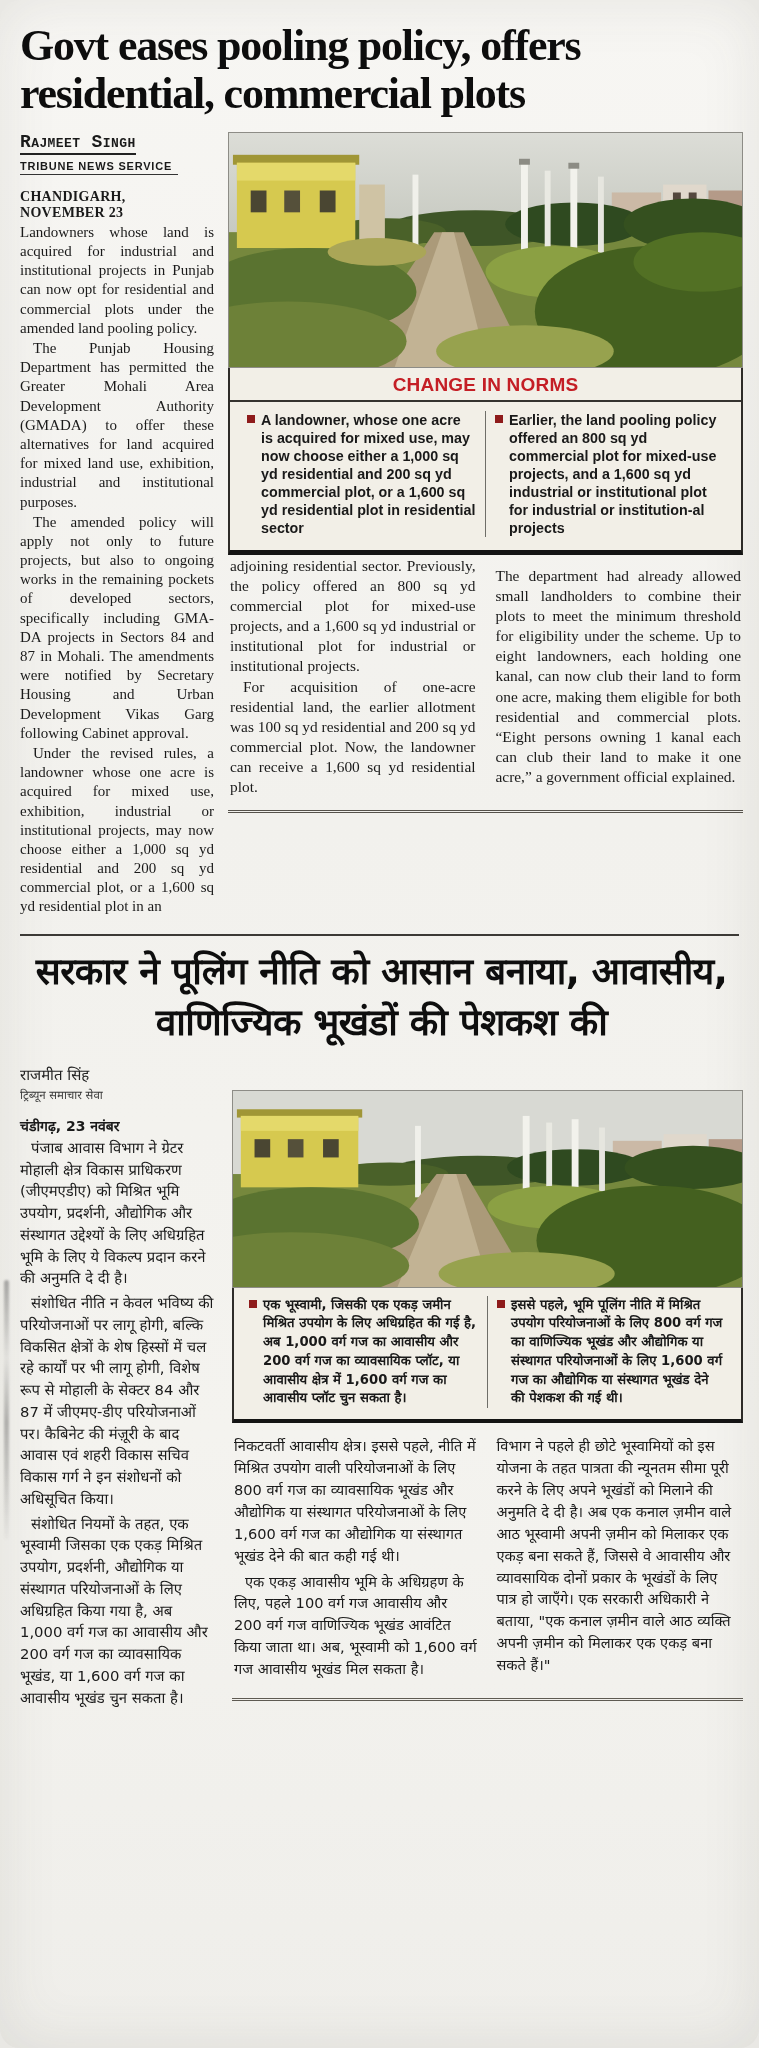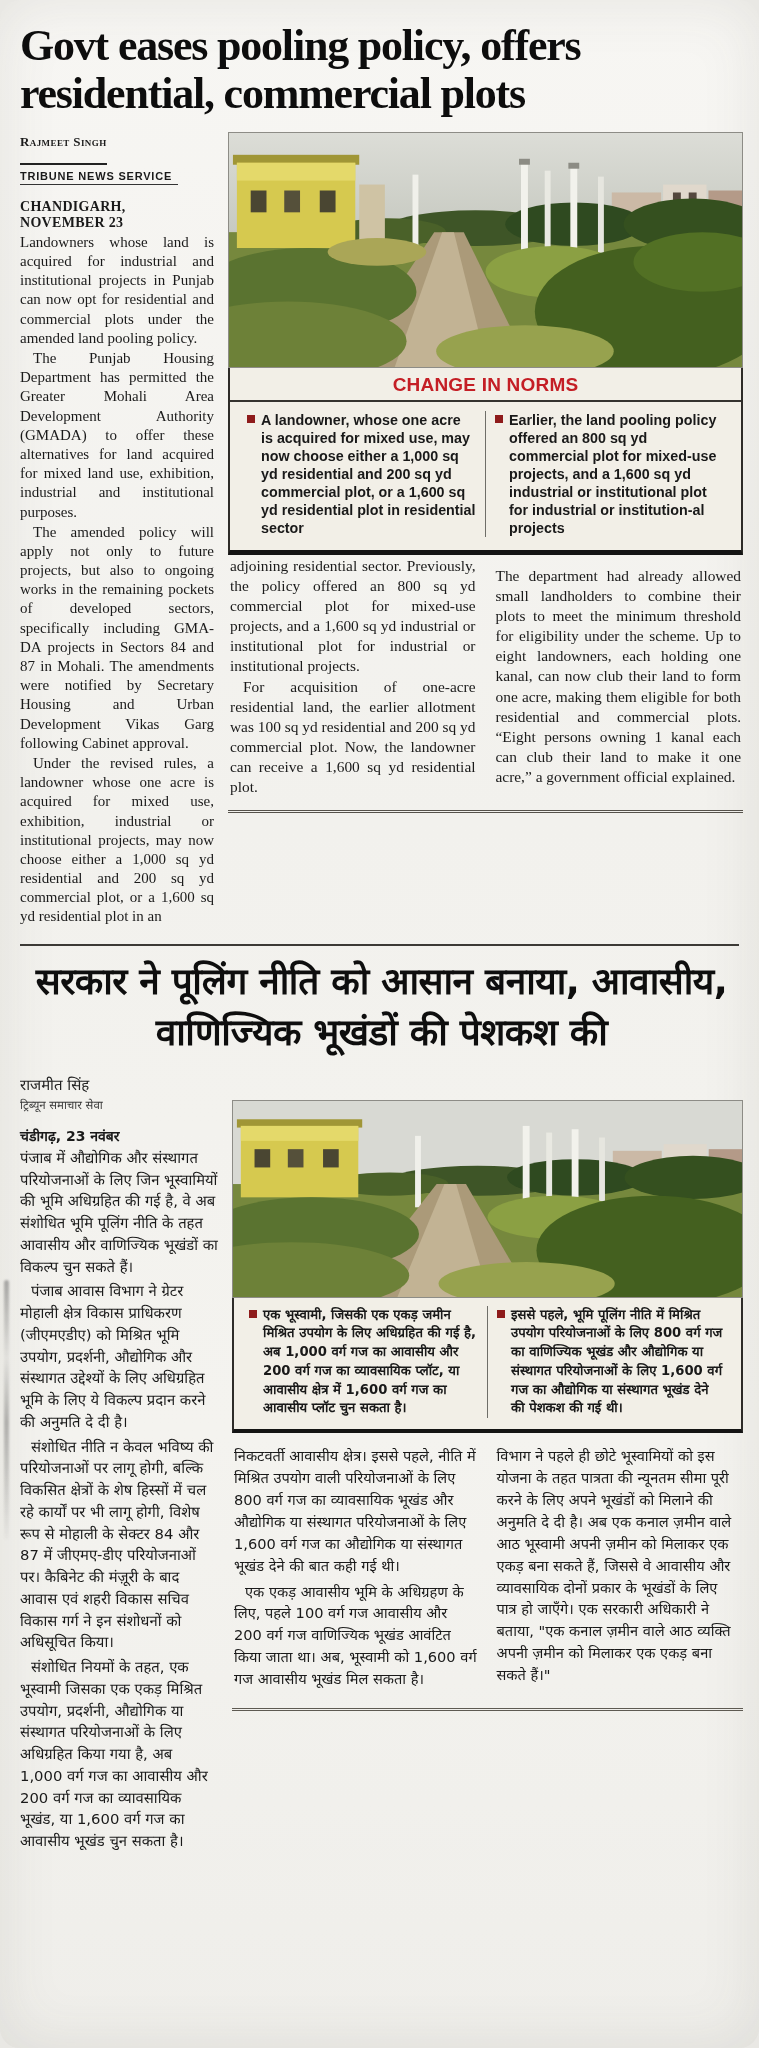--- a/index.html
+++ b/index.html
@@ -18,22 +18,22 @@
     border-radius:20px;
   }
   
   .eng-headline {
     font-size:44px; font-weight:700; line-height:1.09; letter-spacing:-1.2px;
     margin:0 0 14px 0; color:#0d0d0d;
   }
   .eng-body { display:flex; gap:14px; align-items:flex-start; }
   .eng-left { width:194px; flex:none; }
   .byline-name {
-    font-variant:small-caps; font-weight:700; font-size:13px; letter-spacing:.4px;
-    border-bottom:2px solid #222; display:inline-block; padding-bottom:13px;
+    font-variant:small-caps; font-weight:700; font-size:18px; letter-spacing:.4px;
+    border-bottom:2px solid #222; display:inline-block; padding-bottom:1px;font-family:Liberation Mono, monospace;
   }
   .byline-agency {
     font-family:"Liberation Sans", sans-serif; text-transform:uppercase;
     font-weight:700; font-size:11px; letter-spacing:.8px;
     border-bottom:1.5px solid #333; display:inline-block; padding:3px 6px 2px 0; margin-top:2px;
   }
   .dateline { font-weight:700; font-size:14px; letter-spacing:.3px; margin:14px 0 2px; }
   .body-text p { margin:0 0 1px 0; font-size:15px; line-height:1.28; text-align:justify; }
   .body-text p.ind { text-indent:13px; }
   .eng-right { flex:1; display:flex; flex-direction:column; min-width:0; }
@@ -207,21 +207,20 @@
     <h1 class="hin-headline">सरकार ने पूलिंग नीति को आसान बनाया, आवासीय, वाणिज्यिक भूखंडों की पेशकश की</h1>
 
     <div class="hin-body">
 
       <div class="hin-left">
         <div>
           <div class="hin-byline-name">राजमीत सिंह</div>
           <div class="hin-byline-agency">ट्रिब्यून समाचार सेवा</div>
         </div>
         <div class="hin-dateline">चंडीगढ़, 23 नवंबर</div>
-        <p>पंजाब में औद्योगिक और संस्थागत परियोजनाओं के लिए जिन भूस्वामियों की भूमि अधिग्रहित की गई है, वे अब संशोधित भूमि पूलिंग नीति के तहत आवासीय और वाणिज्यिक भूखंडों का विकल्प चुन सकते हैं।</p>
         <p class="ind">पंजाब आवास विभाग ने ग्रेटर मोहाली क्षेत्र विकास प्राधिकरण (जीएमएडीए) को मिश्रित भूमि उपयोग, प्रदर्शनी, औद्योगिक और संस्थागत उद्देश्यों के लिए अधिग्रहित भूमि के लिए ये विकल्प प्रदान करने की अनुमति दे दी है।</p>
         <p class="ind">संशोधित नीति न केवल भविष्य की परियोजनाओं पर लागू होगी, बल्कि विकसित क्षेत्रों के शेष हिस्सों में चल रहे कार्यों पर भी लागू होगी, विशेष रूप से मोहाली के सेक्टर 84 और 87 में जीएमए-डीए परियोजनाओं पर। कैबिनेट की मंज़ूरी के बाद आवास एवं शहरी विकास सचिव विकास गर्ग ने इन संशोधनों को अधिसूचित किया।</p>
         <p class="ind">संशोधित नियमों के तहत, एक भूस्वामी जिसका एक एकड़ मिश्रित उपयोग, प्रदर्शनी, औद्योगिक या संस्थागत परियोजनाओं के लिए अधिग्रहित किया गया है, अब 1,000 वर्ग गज का आवासीय और 200 वर्ग गज का व्यावसायिक भूखंड, या 1,600 वर्ग गज का आवासीय भूखंड चुन सकता है।</p>
       </div>
 
       <div class="hin-right">
         <div class="photo photo2">
           <svg viewBox="0 0 520 236" preserveAspectRatio="none">
             <rect x="0" y="0" width="520" height="118" fill="#d8d9d3"></rect>
             <rect x="0" y="100" width="520" height="136" fill="#76883d"></rect>

